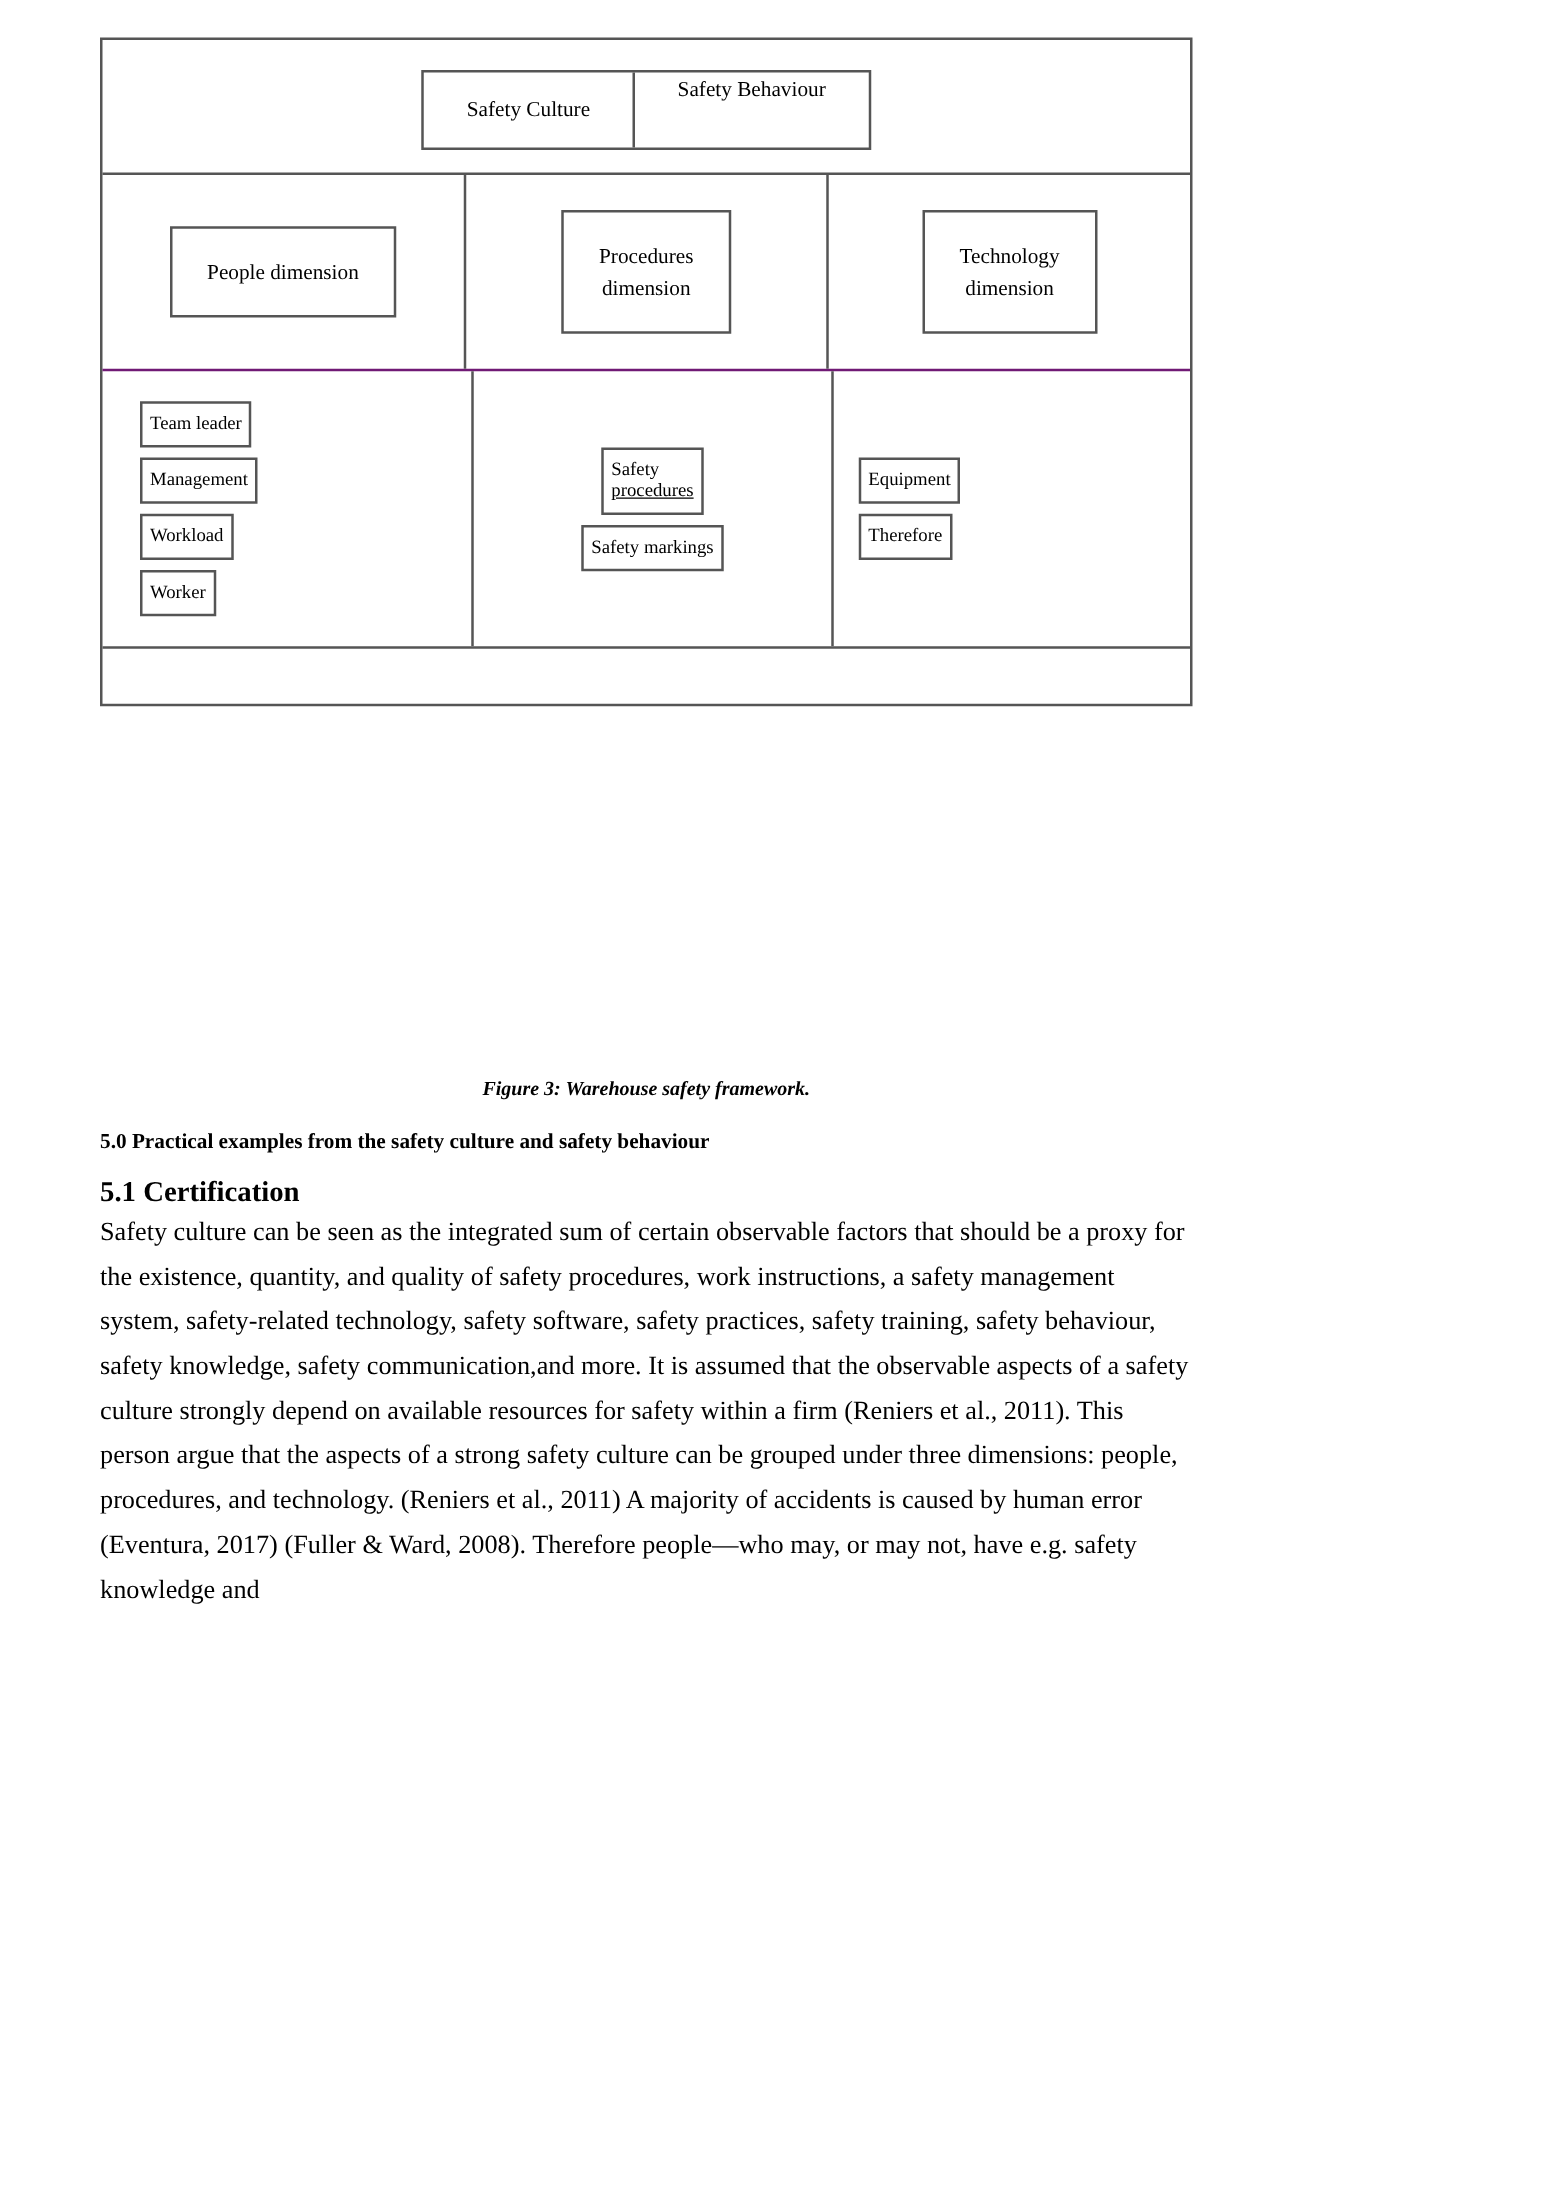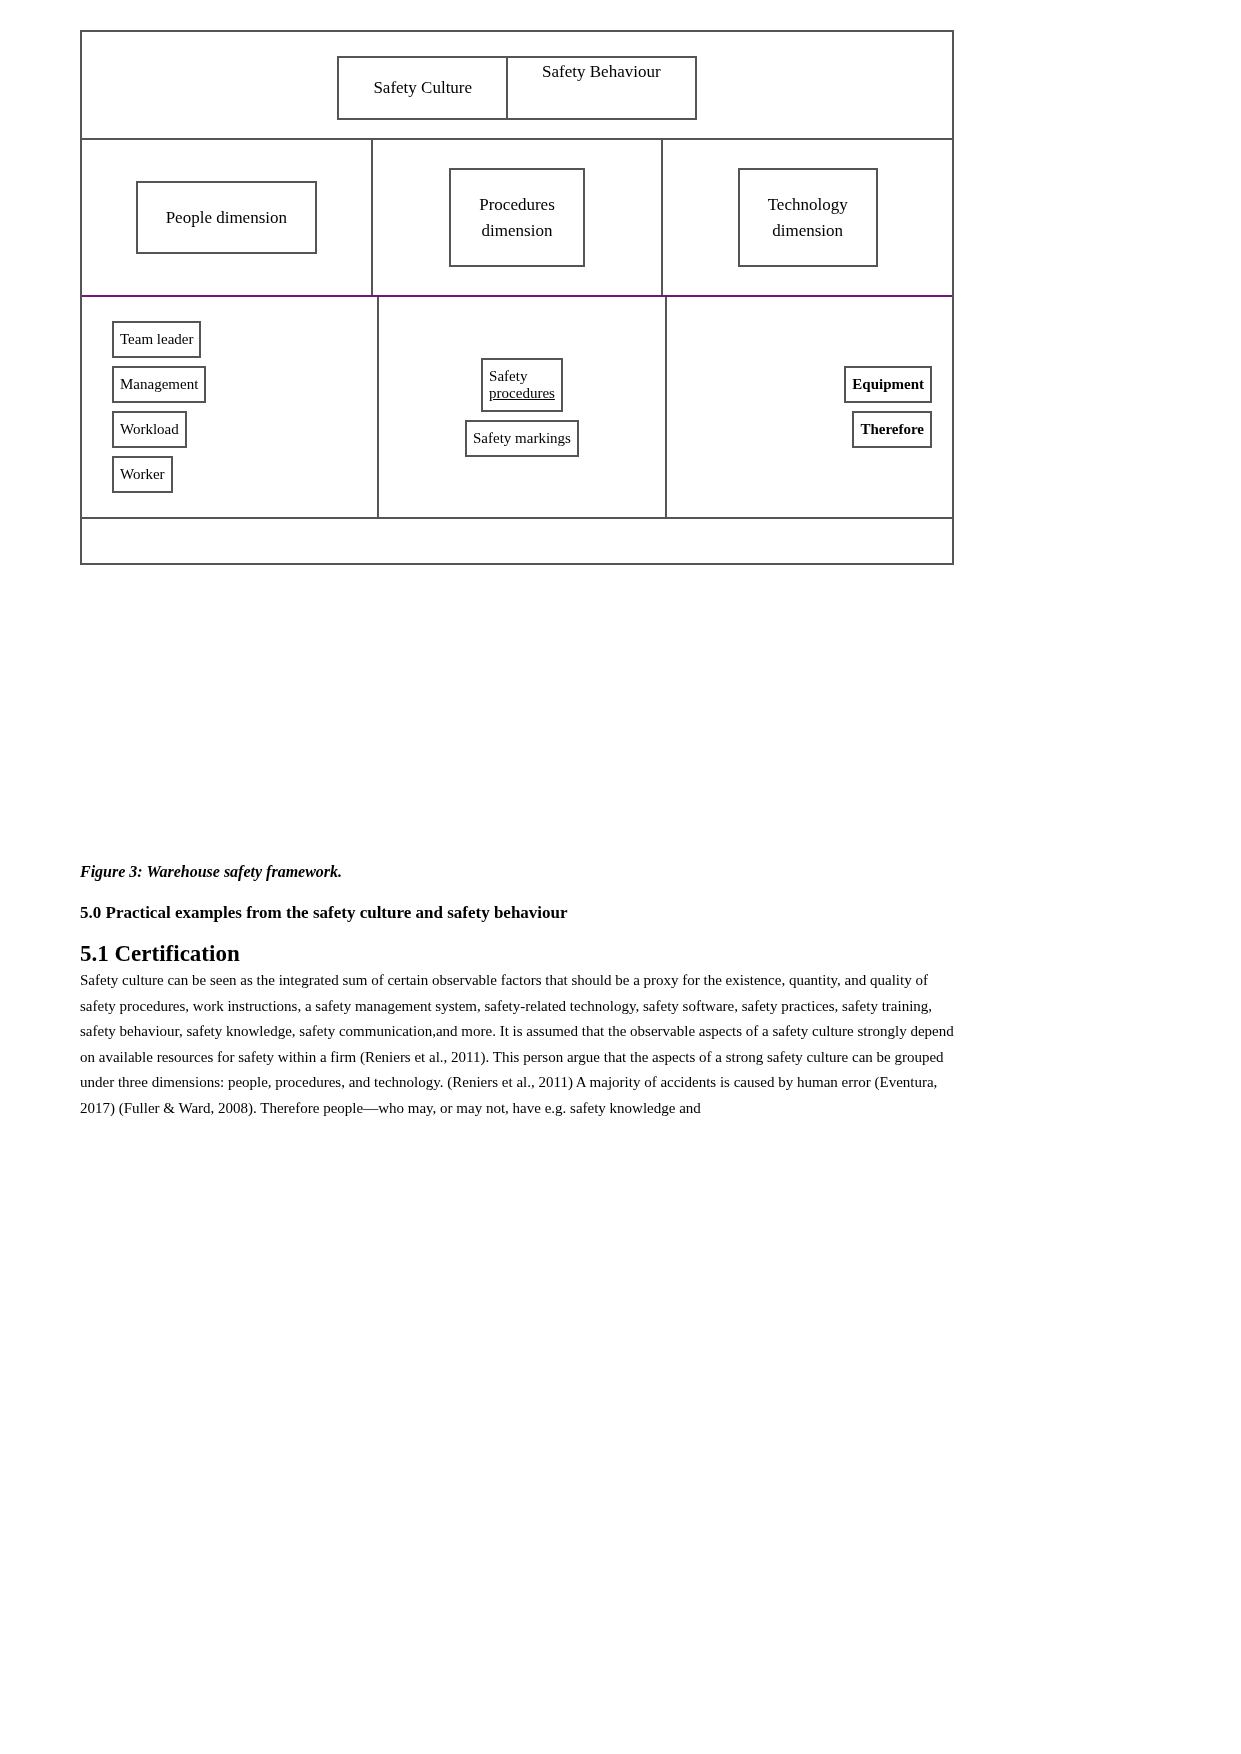--- a/index.html
+++ b/index.html
@@ -110,50 +110,50 @@
       padding-left: 30px;
     }
 
     
     .procedures-col {
       align-items: center;
     }
 
     
     .tech-col {
-      align-items: flex-end;
-      font-weight: bold;
+      align-items: flex-start;
     }
 
     
     .row-4 {
       height: 44px;
     }
 
     
     .figure-caption {
+      text-align: center;
       font-style: italic;
       font-weight: bold;
       font-size: 16px;
       margin: 18px 0 22px 0;
     }
 
     
     .section-heading {
       font-weight: bold;
       font-size: 17px;
       margin-bottom: 8px;
     }
     .sub-heading {
       font-weight: bold;
       font-size: 23px;
       margin-bottom: 1px;
     }
     .body-text {
-      font-size: 15px;
+      font-size: 21px;
       line-height: 1.7;
       margin-bottom: 4px;
     }
     .spacer { height: 10px; }
   </style>
 </head>
 <body>
 
 <div class="page">
 

